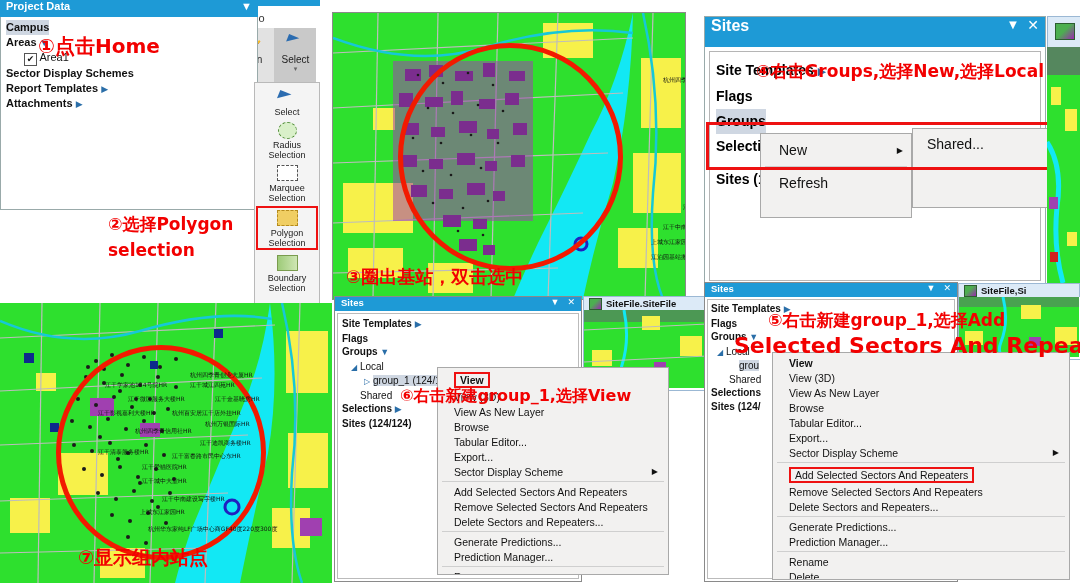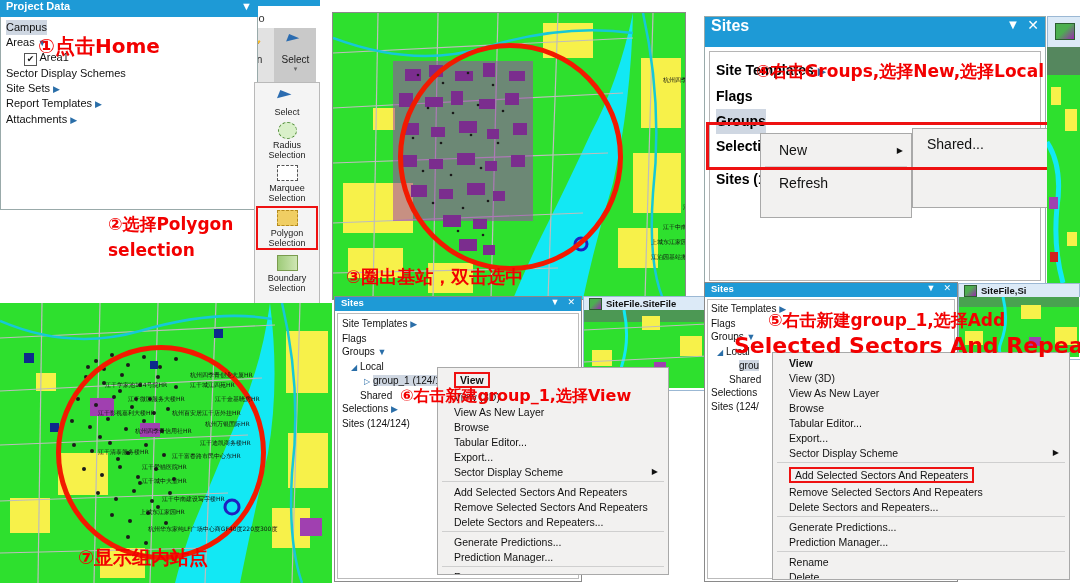--- a/index.html
+++ b/index.html
@@ -5,21 +5,21 @@
   html,body{margin:0;padding:0;background:#fff;}
   body{width:1080px;height:583px;position:relative;overflow:hidden;
        font-family:"Liberation Sans","DejaVu Sans",sans-serif;}
   .panel{position:absolute;overflow:hidden;}
 
   
   .winbar{background:#1e9ad6;color:#fff;font-weight:bold;display:flex;
           padding:0 6px;box-sizing:border-box;}
   .winbar .sp{flex:1}
   .winbar .ctl{margin-left:8px;font-weight:bold;}
-  .tnode{font-weight:normal;color:#111;white-space:nowrap;}
+  .tnode{font-weight:bold;color:#111;white-space:nowrap;}
   .tsub{font-weight:normal;color:#111;white-space:nowrap;}
   .arrow{color:#2a6ea8;font-size:9px;}
   .hl{background:#cfd7e2;}
 
   
   #ribbon{left:0;top:0;width:320px;height:92px;background:#fff;}
   #ribbon .topline{height:6px;background:#1e9ad6;}
   .tabs{display:flex;gap:0;font-size:11px;color:#333;padding:4px 0 2px 6px;}
   .tabs div{padding:2px 9px;white-space:nowrap;}
   .tab-active{border:2px solid #ee1111;font-weight:bold;color:#000;padding:0 7px !important;}
@@ -173,24 +173,20 @@
     <div class="tnode hl" style="display:inline-block;">Campus</div>
     <div class="tnode">
       <span>Areas</span>
       <span class="arrow">▼</span>
     </div>
     <div class="tsub" style="padding-left:18px;">
       <span class="chk">✔</span>
       <span>Area1</span>
     </div>
     <div class="tnode">Sector Display Schemes</div>
-    <div class="tnode">
-      <span>Site Sets</span>
-      <span class="arrow">▶</span>
-    </div>
     <div class="tnode">
       <span>Report Templates</span>
       <span class="arrow">▶</span>
     </div>
     <div class="tnode">
       <span>Attachments</span>
       <span class="arrow">▶</span>
     </div>
   </div>
 </div>

